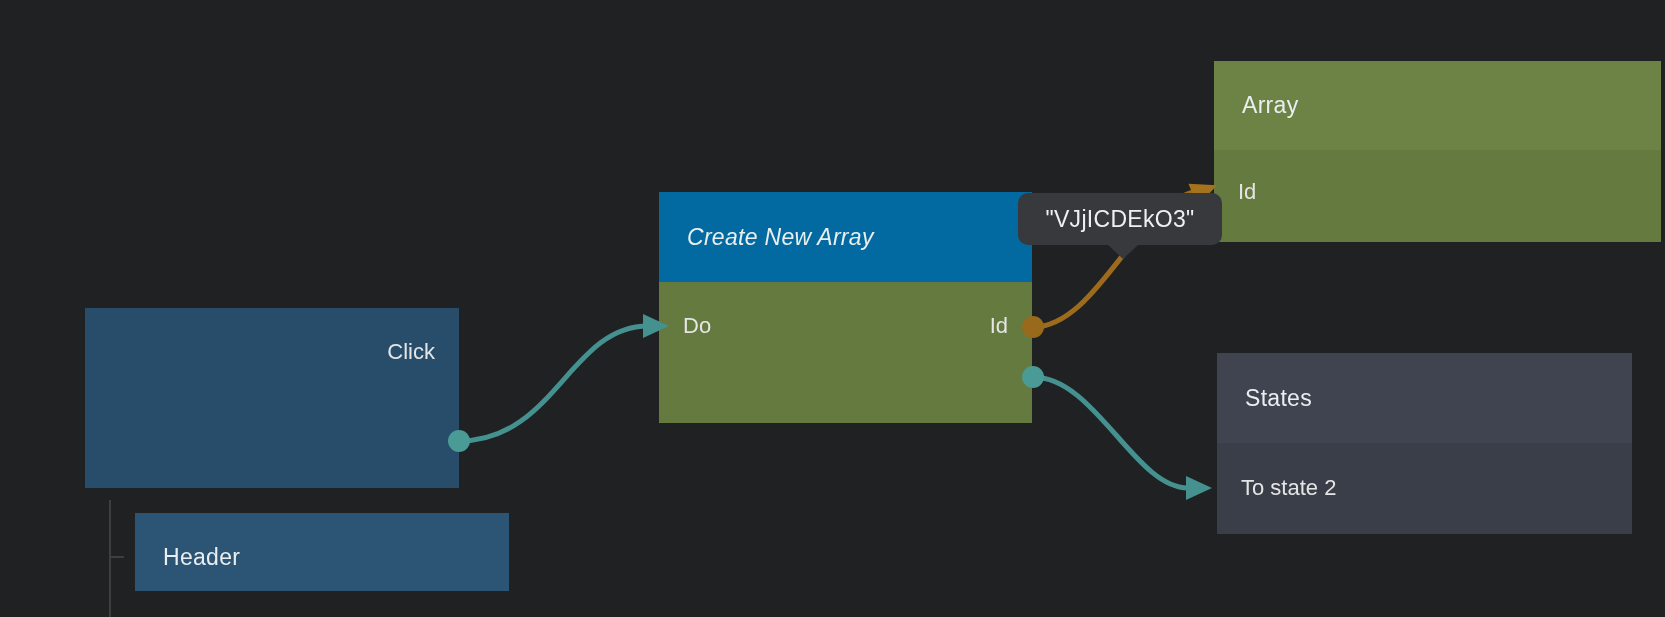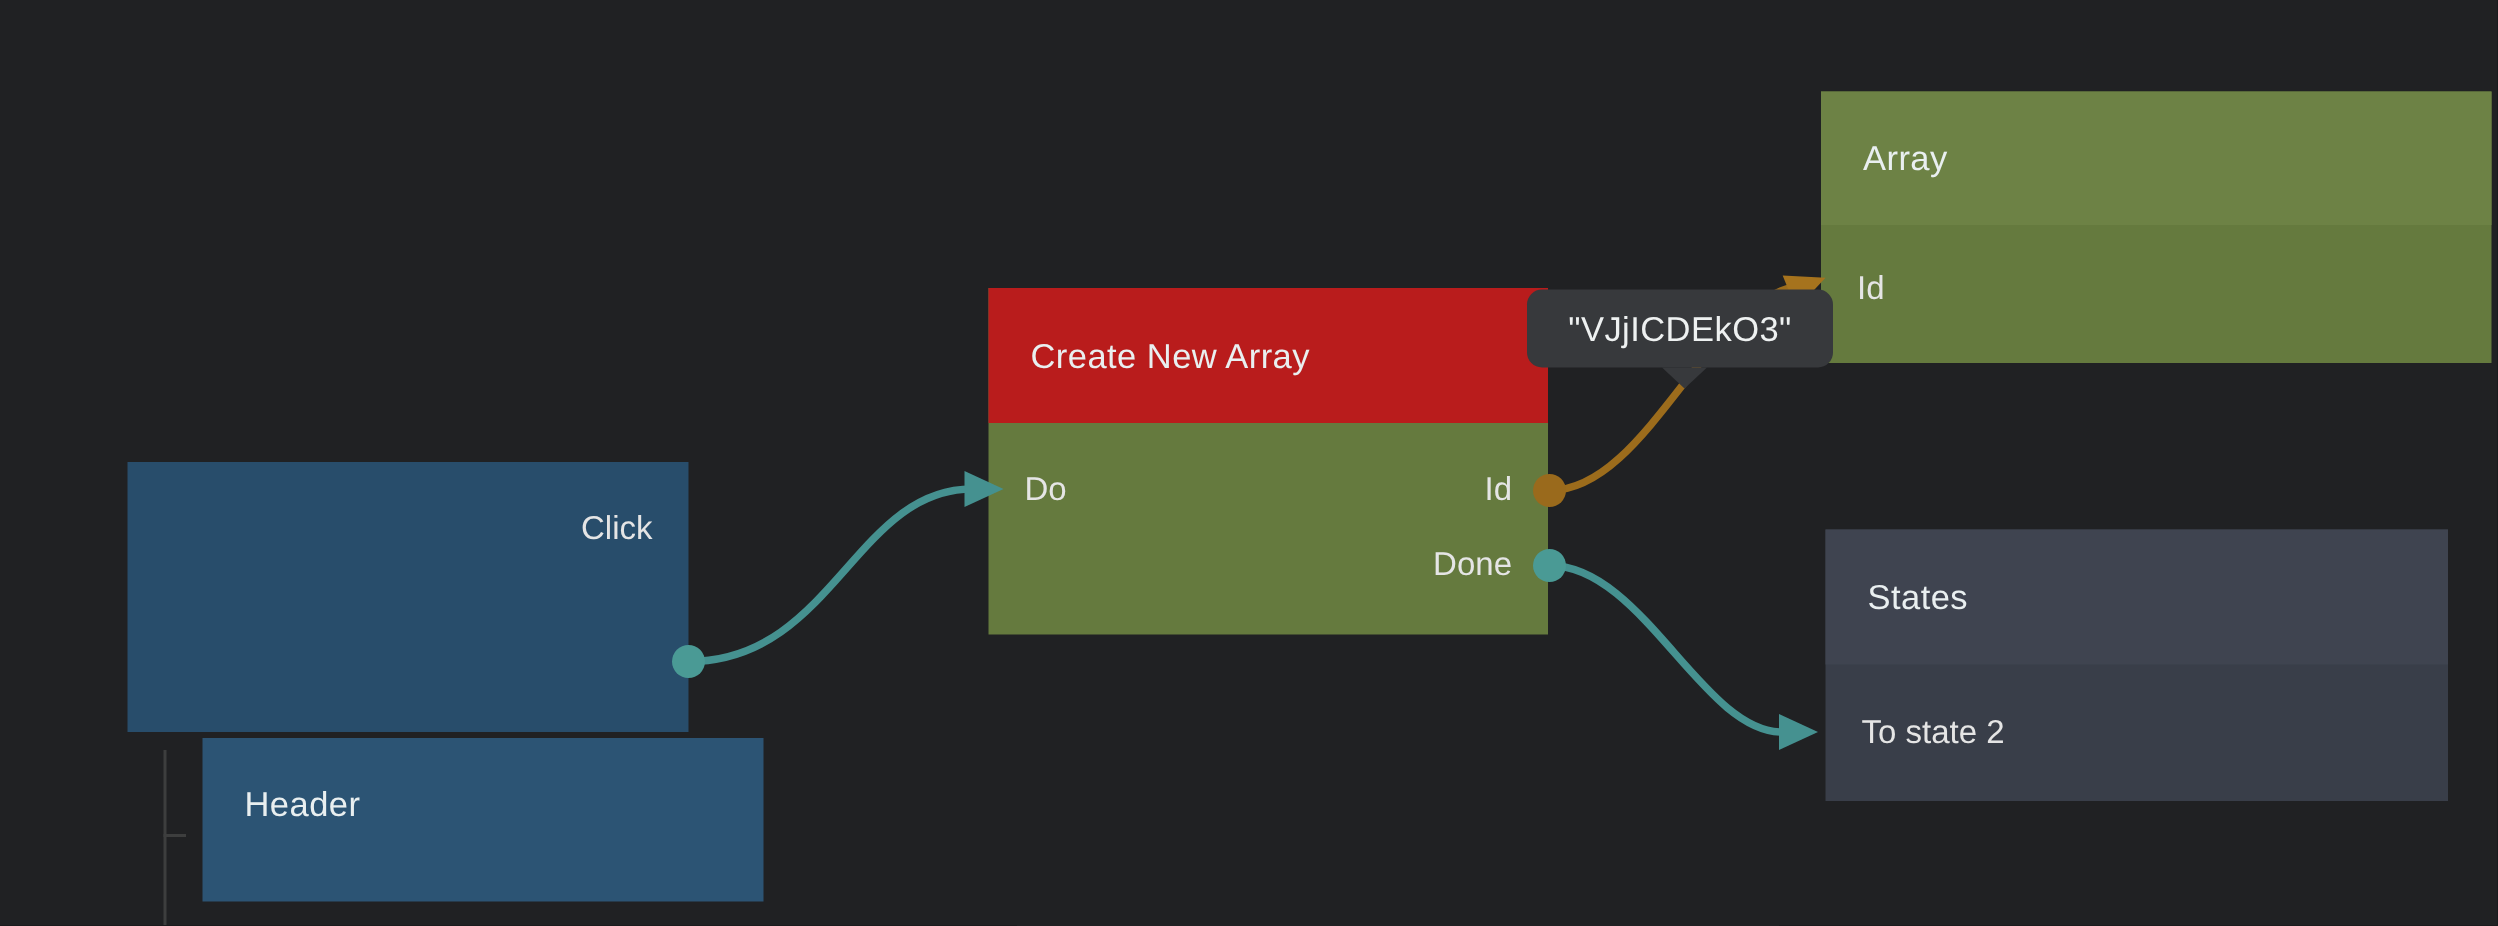--- a/index.html
+++ b/index.html
@@ -25,24 +25,24 @@
   }
   .row-between{justify-content:space-between;align-items:center;}
   .row-end{justify-content:flex-end;}
   .row-start{justify-content:flex-start;}
 
   
   .node-group{left:85px;top:308px;width:374px;height:180px;background:#284d6b;}
   .node-group .node-header{background:#2c5474;}
   .node-group .node-body{padding-top:19px;}
 
-  .node-headernode{left:135px;top:492px;width:374px;height:109px;background:#2c5474;}
+  .node-headernode{left:135px;top:513px;width:374px;height:78px;background:#2c5474;}
 
   .node-create{left:659px;top:192px;width:373px;height:231px;background:#657a3e;}
-  .node-create .node-header{height:90px;background:#b91c1c;}
+  .node-create .node-header{height:90px;background:#0369a1;font-style:italic;}
   .node-create .node-body{padding-top:19px;}
 
   .node-array{left:1214px;top:61px;width:447px;height:181px;background:#657a3e;}
   .node-array .node-header{background:#6d8245;}
   .node-array .node-body{padding-top:17px;}
 
   .node-states{left:1217px;top:353px;width:415px;height:181px;background:#393e49;}
   .node-states .node-header{height:90px;background:#3f4450;}
   .node-states .node-body{padding-top:20px;}
 
@@ -80,23 +80,20 @@
   </div>
 
   <div class="node node-create">
     <div class="node-header">
       <span>Create New Array</span>
     </div>
     <div class="node-body">
       <div class="port-row row-between">
         <span>Do</span>
         <span>Id</span>
-      </div>
-      <div class="port-row row-end">
-        <span>Done</span>
       </div>
     </div>
   </div>
 
   <div class="node node-array">
     <div class="node-header">
       <span>Array</span>
     </div>
     <div class="node-body">
       <div class="port-row row-start">

